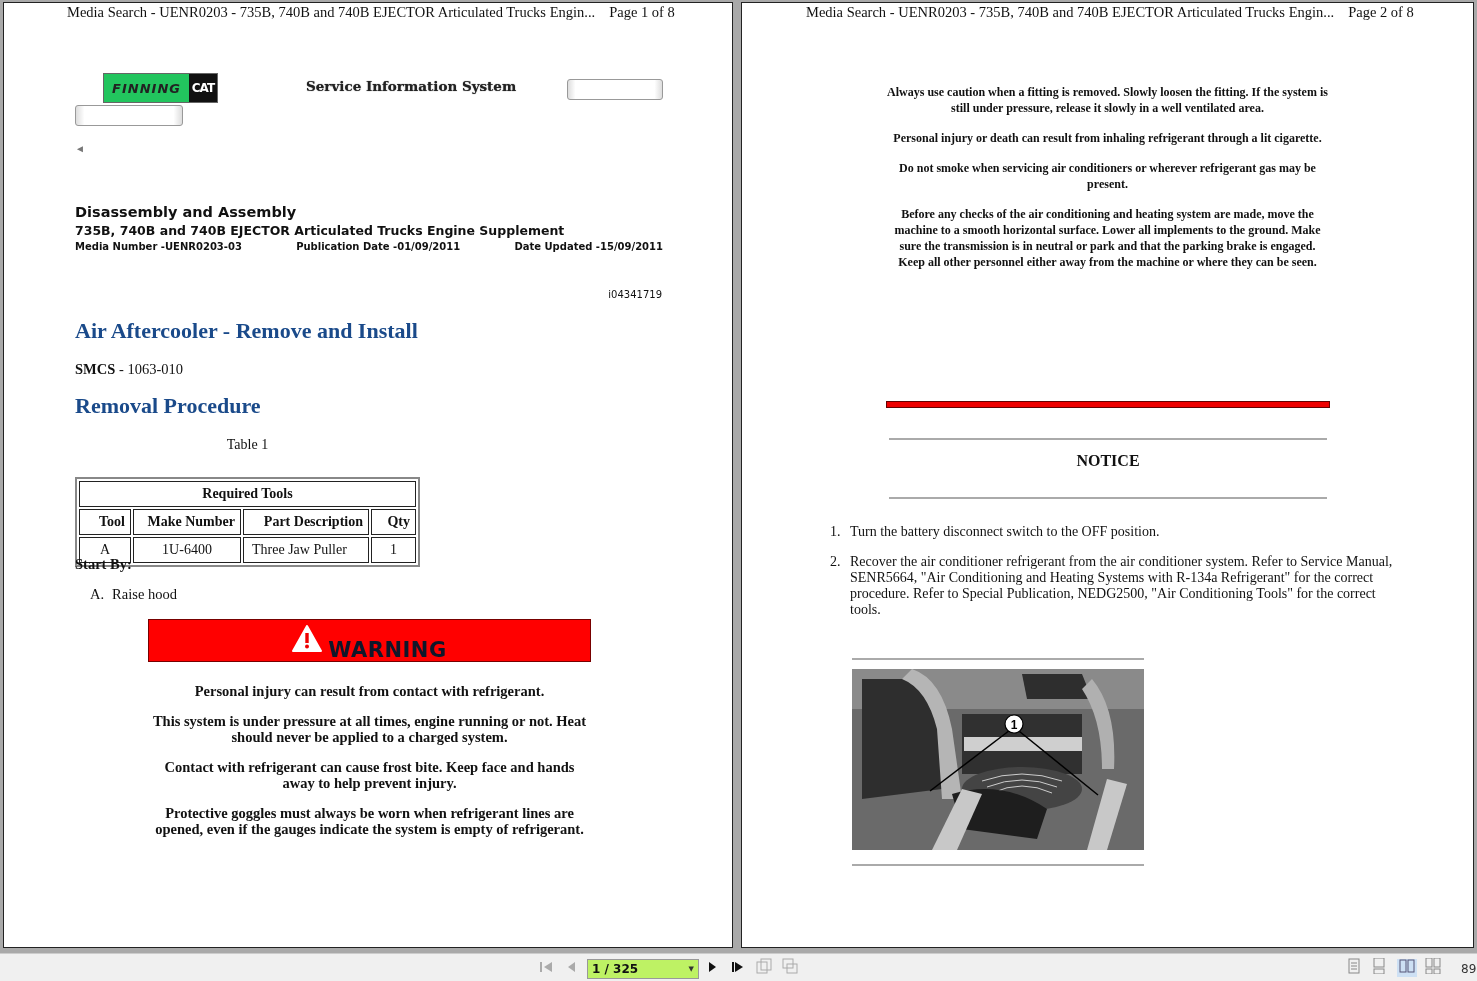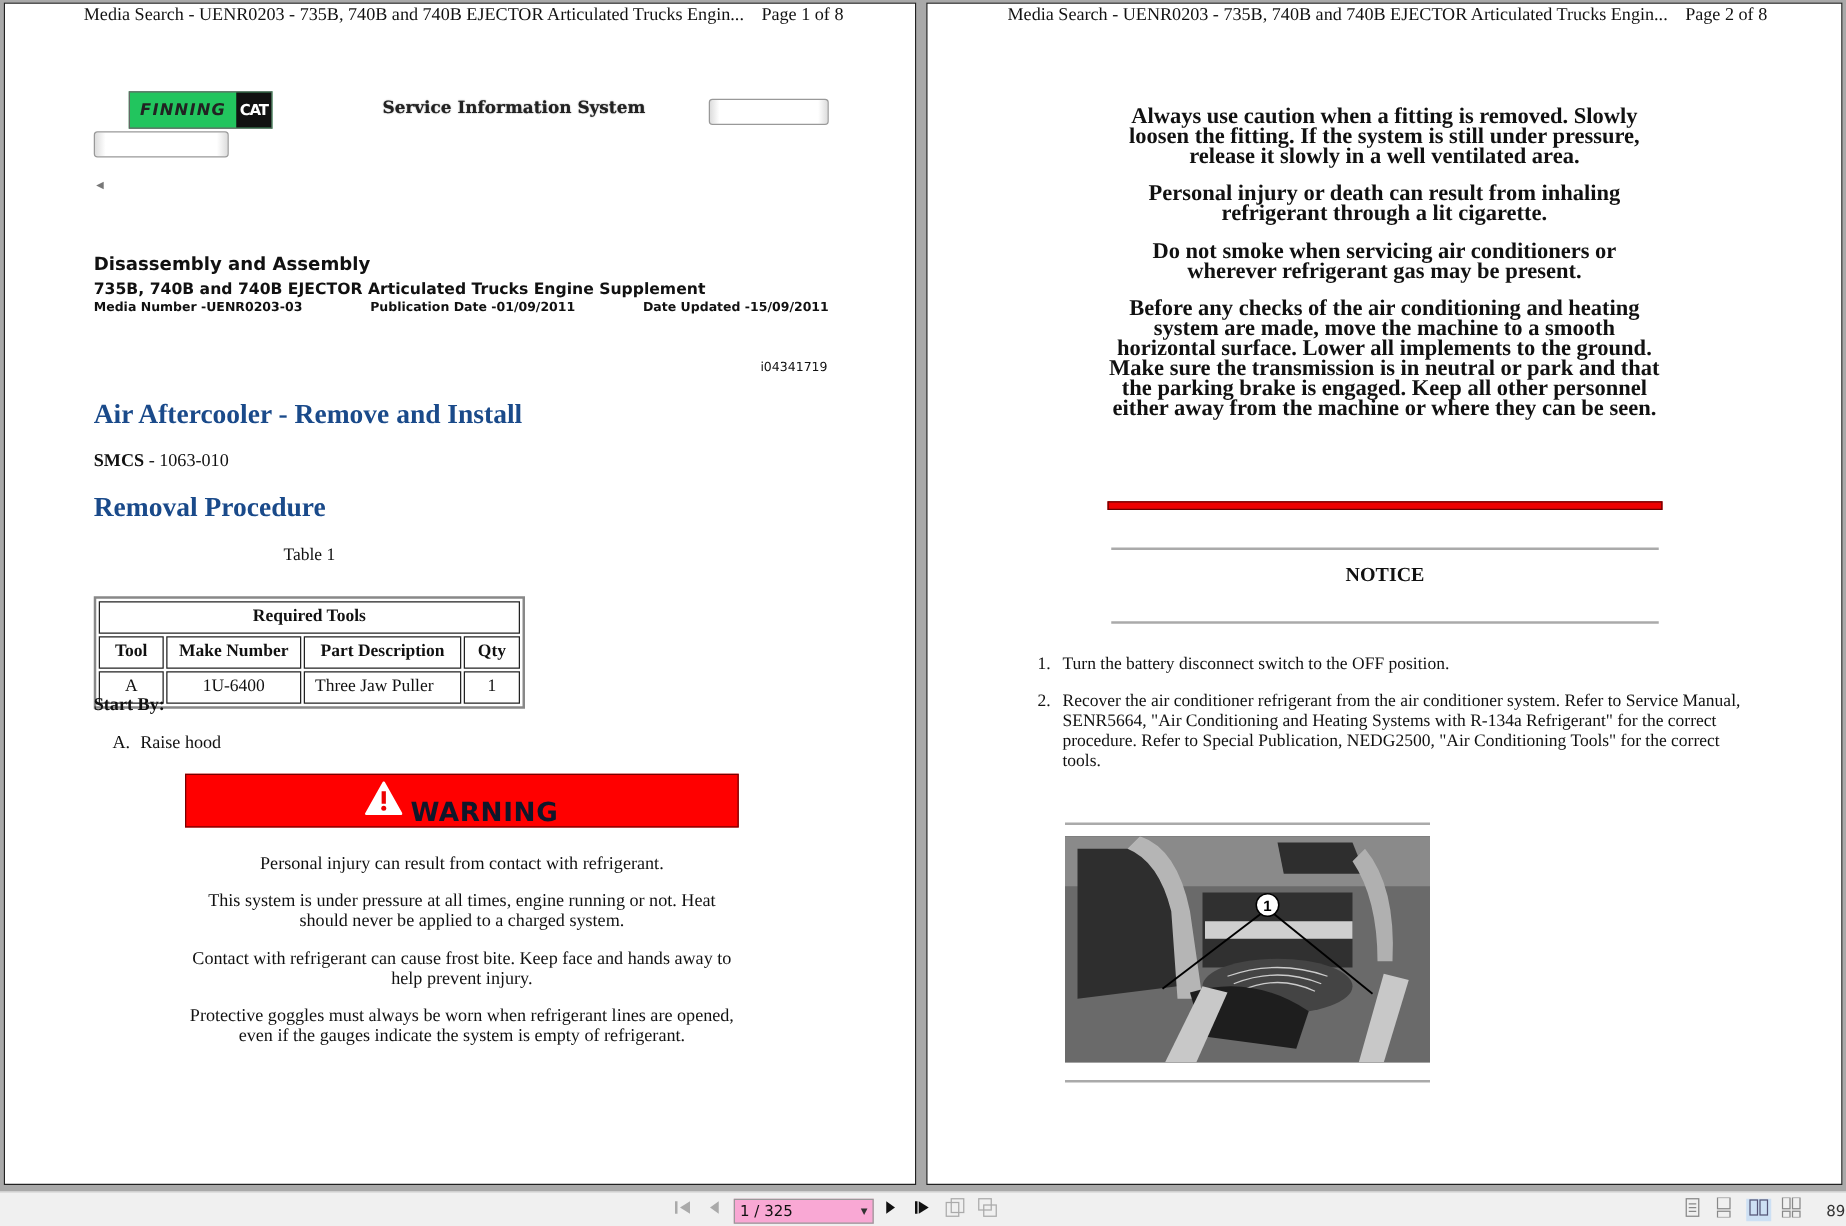--- a/index.html
+++ b/index.html
@@ -25,52 +25,52 @@
   .doc-type { position: absolute; left: 71px; top: 201px; font-family: "DejaVu Sans", sans-serif; font-weight: bold; font-size: 14.5px; }
   .doc-sub { position: absolute; left: 71px; top: 220px; font-family: "DejaVu Sans", sans-serif; font-weight: bold; font-size: 12.5px; }
   .doc-meta { position: absolute; left: 71px; top: 238px; width: 588px; font-family: "DejaVu Sans", sans-serif; font-weight: bold; font-size: 10px; display: flex; justify-content: space-between; }
   .doc-id { position: absolute; right: 70px; top: 286px; font-family: "DejaVu Sans", sans-serif; font-size: 10px; }
   .h1 { position: absolute; left: 71px; top: 315px; font-size: 22px; font-weight: bold; color: #1a4a8a; }
   .smcs { position: absolute; left: 71px; top: 358px; font-size: 14.5px; }
   .h2 { position: absolute; left: 71px; top: 390px; font-size: 22px; font-weight: bold; color: #1a4a8a; }
   .table-caption { position: absolute; left: 71px; top: 434px; width: 345px; text-align: center; font-size: 14px; }
   table.tools { position: absolute; left: 71px; top: 474px; width: 345px; border: 2px solid #888; border-collapse: separate; border-spacing: 2px; font-size: 14px; }
   table.tools td, table.tools th { border: 1px solid #222; padding: 4px 5px; height: 24px; }
-  table.tools th { font-weight: bold; text-align: center; }
+  table.tools th { font-weight: bold; text-align: right; }
   table.tools th.span { text-align: center; }
   table.tools td { text-align: center; }
   table.tools td.desc { text-align: left; padding-left: 8px; }
   .start-by { position: absolute; left: 71px; top: 553px; font-size: 14.5px; font-weight: bold; }
   .start-item { position: absolute; left: 86px; top: 583px; font-size: 14.5px; }
   .start-item .marker { margin-right: 8px; }
   .warn-banner { position: absolute; left: 144px; top: 616px; width: 443px; height: 43px; background: #ff0000; border: 1px solid #700; display: flex; align-items: center; justify-content: center; }
   .warn-banner .label { font-family: "DejaVu Sans", sans-serif; font-weight: bold; color: #0f172a; font-size: 21px; margin-left: 6px; letter-spacing: 0.5px; margin-top: 19px; }
-  .warn-text { position: absolute; left: 144px; top: 680px; width: 443px; text-align: center; font-weight: normal; font-size: 14.5px; line-height: 16px; }
+  .warn-text { position: absolute; left: 144px; top: 680px; width: 443px; text-align: center; font-weight: bold; font-size: 14.5px; line-height: 16px; }
   .warn-text p { margin-bottom: 14px; }
 
   
-  .warn-text-r { position: absolute; left: 143px; top: 81px; width: 445px; text-align: center; font-weight: bold; font-size: 18px; line-height: 16px; }
+  .warn-text-r { position: absolute; left: 143px; top: 81px; width: 445px; text-align: center; font-weight: bold; font-size: 12px; line-height: 16px; }
   .warn-text-r p { margin-bottom: 14px; }
   .red-bar { position: absolute; left: 144px; top: 398px; width: 444px; height: 7px; background: #ee0000; border: 1px solid #600; }
   .notice-rule { position: absolute; left: 147px; width: 438px; height: 2px; background: #aaa; }
   .notice-top { top: 435px; }
   .notice-bot { top: 494px; }
   .notice-label { position: absolute; left: 147px; top: 449px; width: 438px; text-align: center; font-weight: bold; font-size: 16px; }
   .steps { position: absolute; left: 88px; top: 521px; width: 570px; font-size: 14px; line-height: 16px; }
   .steps .step { display: flex; margin-bottom: 14px; }
   .steps .num { width: 20px; flex: none; }
   .fig-rule { position: absolute; left: 110px; width: 292px; height: 2px; background: #aaa; }
   .fig-top { top: 655px; }
   .fig-bot { top: 861px; }
   .figure { position: absolute; left: 110px; top: 666px; width: 292px; height: 181px; background: #5a5a5a; overflow: hidden; }
 
   
   .toolbar { position: absolute; left: 0; top: 953px; width: 1477px; height: 28px; background: #f0f0f0; border-top: 1px solid #ccc; }
   .tb-btn { position: absolute; top: 5px; width: 18px; height: 18px; display: flex; align-items: center; justify-content: center; }
-  .page-box { position: absolute; left: 587px; top: 5px; width: 112px; height: 20px; background: #f9a8d4; border: 1px solid #999; font-family: "DejaVu Sans", sans-serif; font-size: 12px; padding: 2px 4px; }
+  .page-box { position: absolute; left: 587px; top: 5px; width: 112px; height: 20px; background: #bef264; border: 1px solid #999; font-family: "DejaVu Sans", sans-serif; font-size: 12px; padding: 2px 4px; font-weight: bold; }
   .page-box .caret { position: absolute; right: 4px; top: 5px; font-size: 7px; color: #333; }
   .zoom-val { position: absolute; left: 1461px; top: 8px; font-family: "DejaVu Sans", sans-serif; font-size: 12px; color: #333; }
   .active-mode { background: #cde0f4; }
 </style>
 </head>
 <body>
 
 <div class="viewer">
 
   <div class="page page-left">

